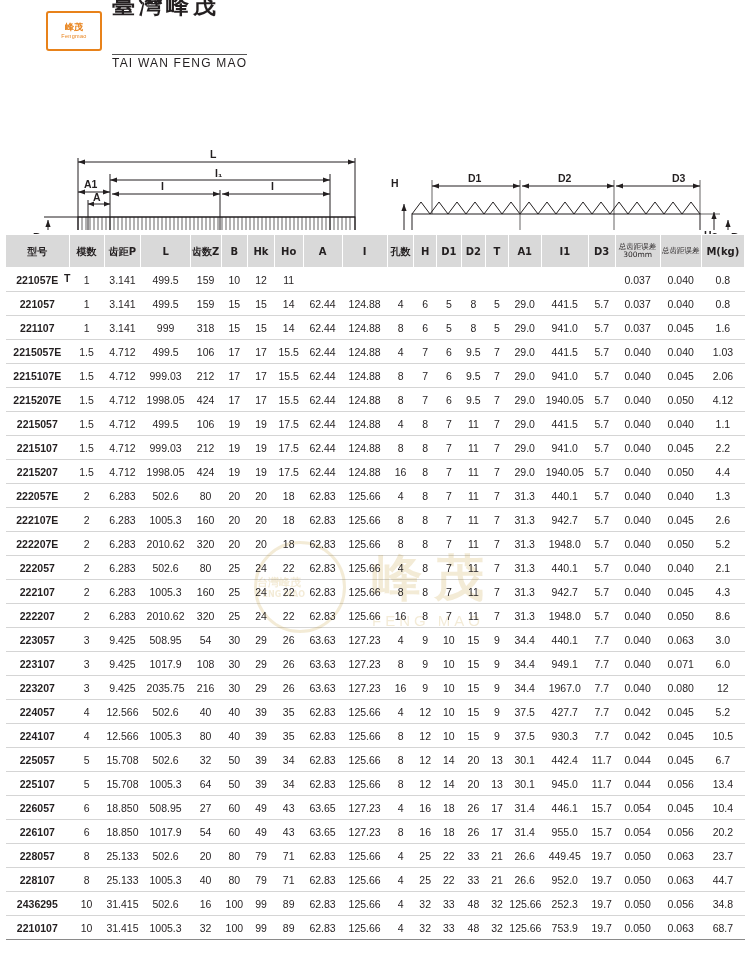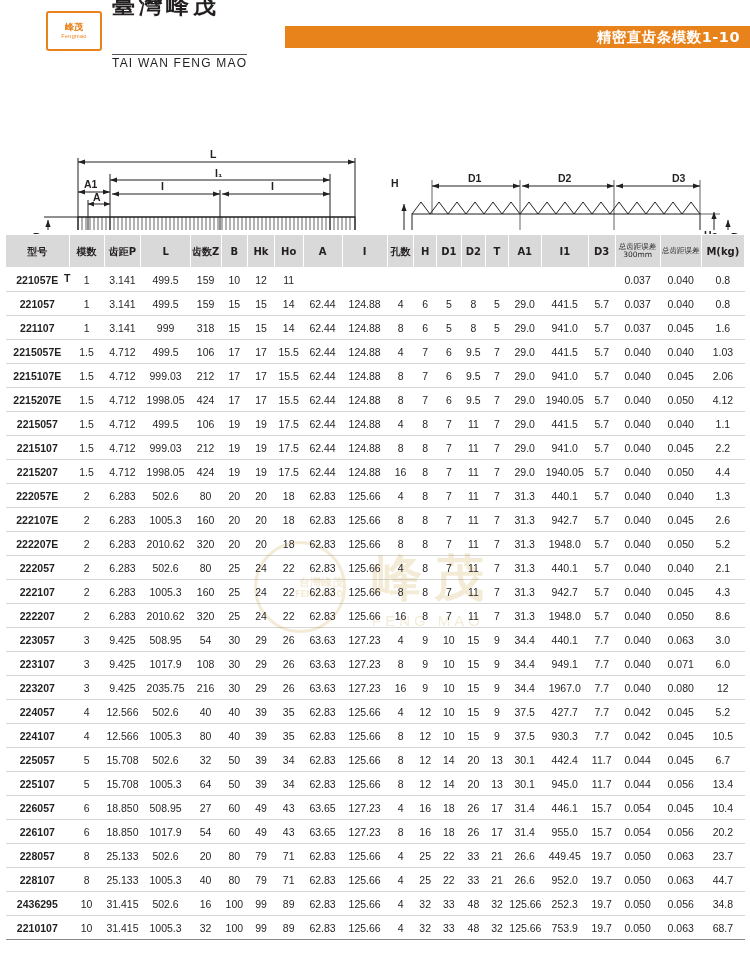--- a/index.html
+++ b/index.html
@@ -171,21 +171,21 @@
     gap: 26px;
     opacity: .16;
   }
   .wm-circle {
     width: 86px;
     height: 86px;
     border: 3px solid #b8860b;
     border-radius: 50%;
     display: flex;
     flex-direction: column;
-    align-items: flex-end;
+    align-items: flex-start;
     justify-content: center;
     color: #b8860b;
     font-size: 11px;
     font-weight: bold;
     font-family: "DejaVu Sans", sans-serif;
   }
   .wm-big {
     font-size: 50px;
     font-weight: bold;
     color: #b8860b;
@@ -203,23 +203,20 @@
 <body>
 
 <div class="header">
   <div class="logo-box">
     <div class="lg-cn">峰茂</div>
     <div class="lg-en">Fengmao</div>
   </div>
   <div class="brand">
     <div class="brand-cn">臺灣峰茂</div>
     <div class="brand-en">TAI WAN FENG MAO</div>
-  </div>
-  <div class="title-bar">
-    <span class="title-text">精密直齿条模数1-10</span>
   </div>
 </div>
 
 <div class="drawings">
   <svg class="draw" width="750" height="168">
     <g stroke="#231f20" fill="none" stroke-width="1">
 
       <line x1="78" y1="100" x2="355" y2="100"></line>
       <path d="M78 100 l7 -2.6 v5.2 z" fill="#231f20" stroke="none"></path>
       <path d="M355 100 l-7 -2.6 v5.2 z" fill="#231f20" stroke="none"></path>

